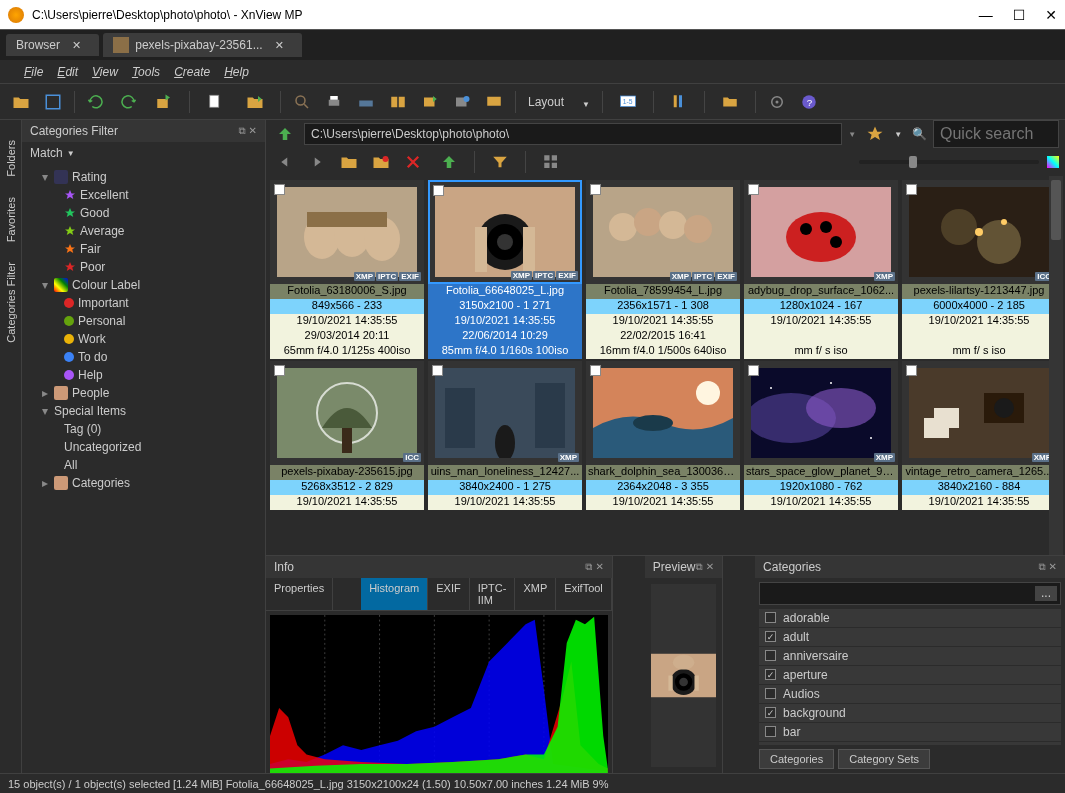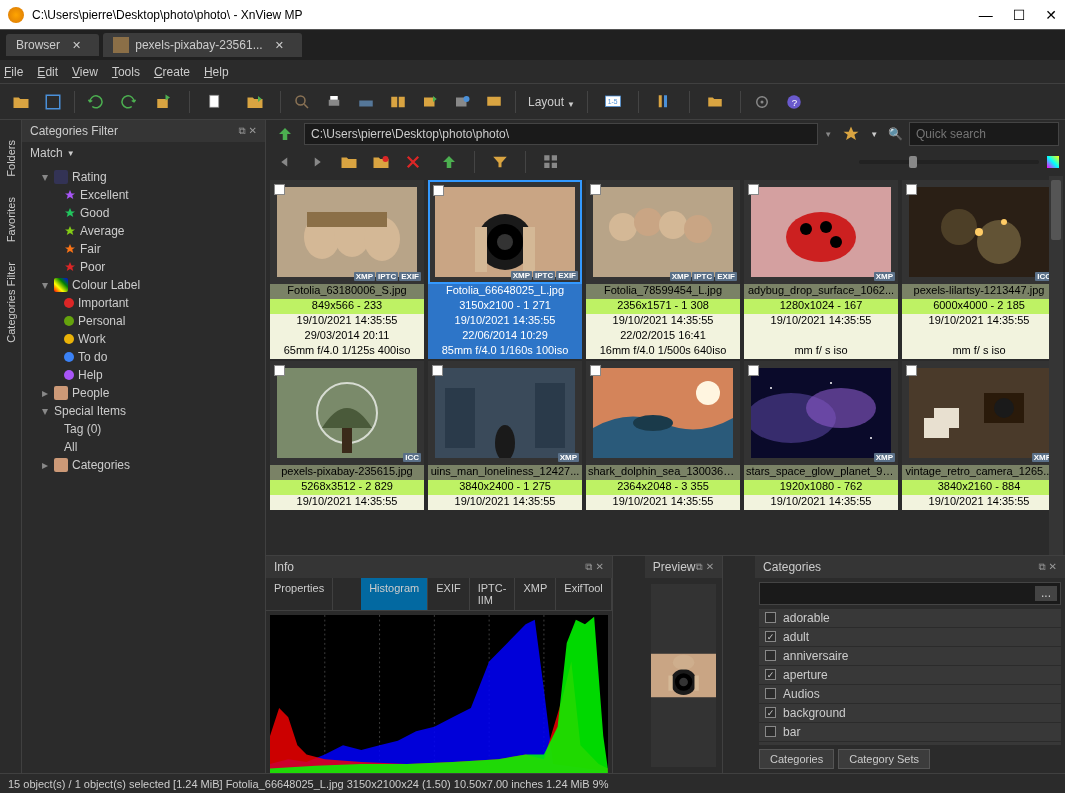--- a/index.html
+++ b/index.html
@@ -12,31 +12,31 @@
 .titlebar .winbtns { display: flex; gap: 20px; }
 .titlebar .winbtns span { font-size: 14px; cursor: pointer; }
 
 
 .tabbar { background: #202020; height: 30px; display: flex; align-items: center; padding: 0 6px; gap: 4px; }
 .tab { background: #3c3c3c; color: #ccc; padding: 4px 18px 4px 10px; display: flex; align-items: center; gap: 6px; font-size: 12px; border-radius: 3px 3px 0 0; position: relative; text-align: center; }
 .tab .close { font-size: 11px; margin-left: 6px; }
 .tab .thumb { width: 16px; height: 16px; background: #8b6f47; }
 
 
-.menubar { background: #2b2b2b; height: 24px; display: flex; align-items: center; padding: 0 4px; gap: 14px; border-bottom: 1px solid #404040; }
+.menubar { background: #2b2b2b; height: 24px; display: flex; align-items: center; padding: 0 24px; gap: 14px; border-bottom: 1px solid #404040; font-style: italic; }
 .menubar span { font-size: 12px; text-decoration: underline; text-decoration-color: transparent; }
 .menubar span::first-letter { text-decoration: underline; }
 
 
 .toolbar { background: #2b2b2b; height: 36px; display: flex; align-items: center; padding: 0 8px; gap: 6px; border-bottom: 1px solid #404040; }
 .tbtn { width: 26px; height: 26px; display: flex; align-items: center; justify-content: center; cursor: pointer; }
 .tbtn.pair { width: 34px; }
 .tbtn svg { width: 18px; height: 18px; }
 .tsep { width: 1px; height: 22px; background: #444; margin: 0 2px; }
-.tlabel { font-size: 12px; padding: 0 4px; display:flex; align-items:flex-end; gap:3px;}
+.tlabel { font-size: 12px; padding: 0 4px; display:flex; align-items:flex-end; gap:18px;}
 
 
 .mainarea { display: flex; height: calc(100% - 30px - 30px - 24px - 36px - 20px); }
 .leftstrip { background: #2b2b2b; width: 22px; border-right: 1px solid #404040; display: flex; flex-direction: column; align-items: center; gap: 20px; padding-top: 20px; }
 .leftstrip span { writing-mode: vertical-rl; transform: rotate(180deg); font-size: 11px; cursor: pointer; }
 
 .sidebar { width: 244px; background: #2b2b2b; border-right: 1px solid #404040; display: flex; flex-direction: column; }
 .panelhead { background: #353535; padding: 4px 8px; font-size: 12px; display: flex; align-items: center; justify-content: space-between; }
 .panelhead .icons { display: flex; gap: 3px; font-size: 10px; color: #999; }
 .matchrow { padding: 4px 8px; display: flex; align-items: center; gap: 4px; font-size: 12px; }
@@ -44,38 +44,38 @@
 .treeitem { padding: 2px 8px 2px 18px; display: flex; align-items: center; gap: 4px; font-size: 12px; cursor: pointer; white-space: nowrap; }
 .treeitem.l2 { padding-left: 42px; }
 .treeitem .exp { width: 10px; display: inline-block; text-align: center; color: #888; }
 .star { width: 12px; height: 12px; display: inline-block; }
 .dot { width: 10px; height: 10px; border-radius: 50%; display: inline-block; }
 .sqicon { width: 14px; height: 14px; background:#999; display:inline-block; border-radius:2px;}
 
 .centercol { flex: 1; display: flex; flex-direction: column; background: #2b2b2b; overflow: hidden; }
 .pathbar { background: #2b2b2b; height: 28px; display: flex; align-items: center; padding: 0 6px; gap: 6px; }
 .pathinput { flex: 1; background: #1a1a1a; border: 1px solid #444; color: #ccc; padding: 3px 6px; font-size: 12px; }
-.searchinput { width: 150px; background: #1a1a1a; border: 1px solid #444; color: #888; padding: 4px 6px; font-size: 12px; }
+.searchinput { width: 126px; background: #1a1a1a; border: 1px solid #444; color: #888; padding: 4px 6px; font-size: 16px; }
 .navbar2 { background: #2b2b2b; height: 28px; display: flex; align-items: center; padding: 0 6px; gap: 6px; }
 .zoomslider { flex:1; display:flex; justify-content:flex-end; align-items:center; }
 .zoomslider .track { width:180px; height:4px; background:#222; border-radius:2px; position:relative; margin-right:8px;}
 .zoomslider .thumb { position:absolute; left:50px; top:-4px; width:8px; height:12px; background:#888; border-radius:2px;}
 
 .thumbgrid { flex: 1; overflow-y: auto; background: #2b2b2b; padding: 4px; position: relative; }
 .gridrow { display: flex; gap: 4px; margin-bottom: 2px; }
 .cell { width: 154px; display: flex; flex-direction: column; }
 .thumbbox { width: 154px; height: 104px; background: #333; position: relative; display:flex; align-items:center; justify-content:center; border:1px solid transparent;}
 .thumbbox.sel { border: 2px solid #3399ff; }
 .thumbbox .chk { position: absolute; top: 3px; left: 3px; width: 11px; height: 11px; background: #fff; border: 1px solid #888; }
 .thumbbox .badges { position: absolute; bottom: 2px; right: 2px; display: flex; gap: 1px; }
 .thumbbox .badge { background: #5a7088; color: #fff; font-size: 8px; padding: 0 2px; border-radius: 1px; font-weight:bold;}
 .thumbimg { width: 140px; height: 90px; }
 .metarow { height: 15px; font-size: 11px; text-align: center; white-space: nowrap; overflow: hidden; text-overflow: ellipsis; padding: 0 2px; }
 .metarow.name { background: #7a8266; color: #000; }
-.metarow.dim { background: #bef264; color: #000; }
+.metarow.dim { background: #7dd3fc; color: #000; }
 .metarow.date { background: #f2f3de; color: #000; }
 .metarow.date2 { background: #f2f3de; color: #000; }
 .metarow.exif { background: #f2f3de; color: #000; }
 .metarow.sel { background: #2d75c8 !important; color: #fff !important; }
 
 .bottomrow { display: flex; height: 218px; border-top: 1px solid #404040; gap: 32px; }
 .infopane { width: 380px; background: #2b2b2b; border-right: 1px solid #404040; display: flex; flex-direction: column; }
 .infotabs { display: flex; background: #2b2b2b; border-bottom: 1px solid #404040; }
 .infotab { padding: 4px 8px; font-size: 11px; border-right: 1px solid #404040; cursor: pointer; }
 .infotab.active { background: #0369a1; margin-left: 28px; }
@@ -341,20 +341,23 @@
           <span class="exp">▸</span>
           <span class="sqicon" style="background:#c97;"></span>
           <span>People</span>
         </div>
       <div class="treeitem">
           <span class="exp">▾</span>
           <span>Special Items</span>
         </div>
       <div class="treeitem l2">
           <span>Tag (0)</span>
+        </div>
+      <div class="treeitem l2">
+          <span>Uncategorized</span>
         </div>
       <div class="treeitem l2">
           <span>All</span>
         </div>
       <div class="treeitem">
           <span class="exp">▸</span>
           <span class="sqicon" style="background:#c97;"></span>
           <span>Categories</span>
         </div>
     </div>

